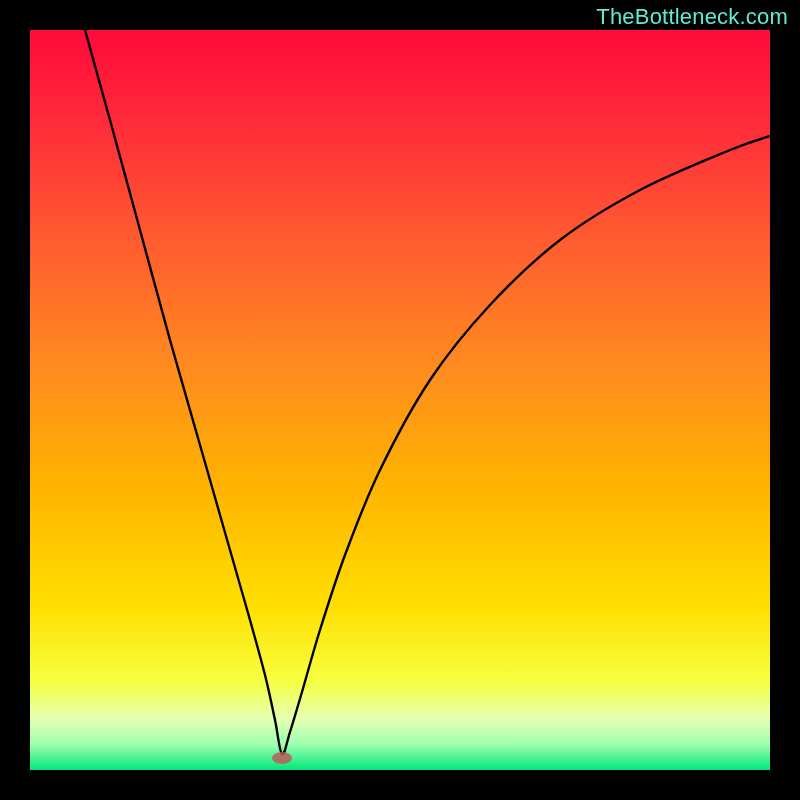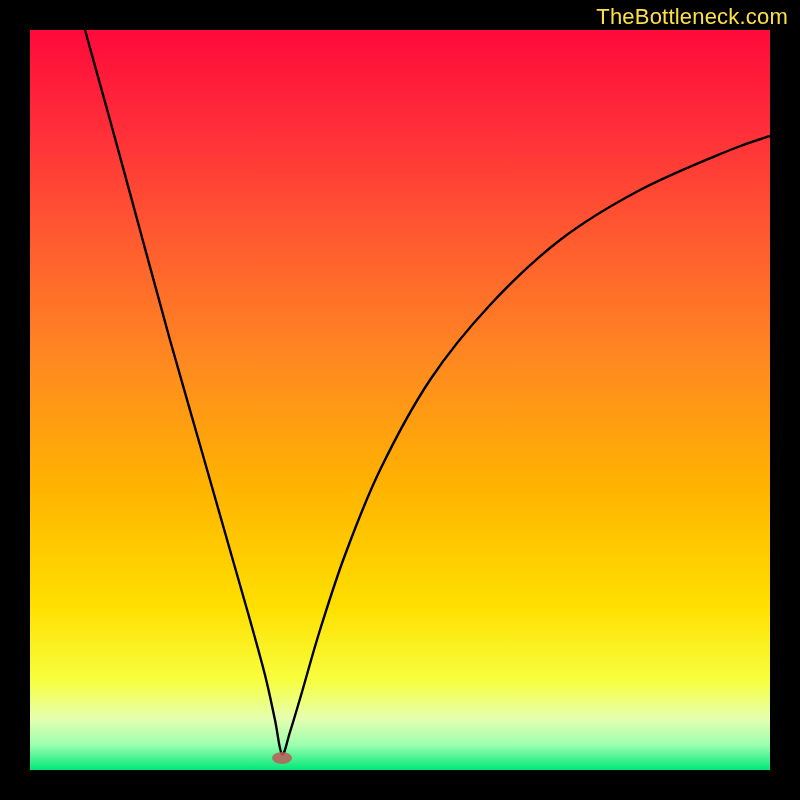--- a/index.html
+++ b/index.html
@@ -24,21 +24,21 @@
     left: 30px;
     top: 30px;
     width: 740px;
     height: 740px;
     overflow: hidden;
   }
   .watermark {
     position: absolute;
     top: 4px;
     right: 12px;
-    color: #fde047;
+    color: #5eead4;
     font-size: 22px;
     font-weight: 500;
     letter-spacing: 0.2px;
     user-select: none;
   }
 </style>
 </head>
 <body>
 
 <div class="frame">

